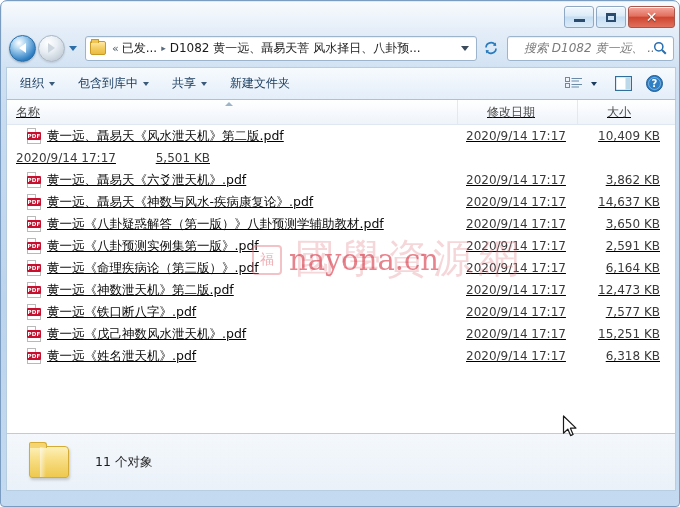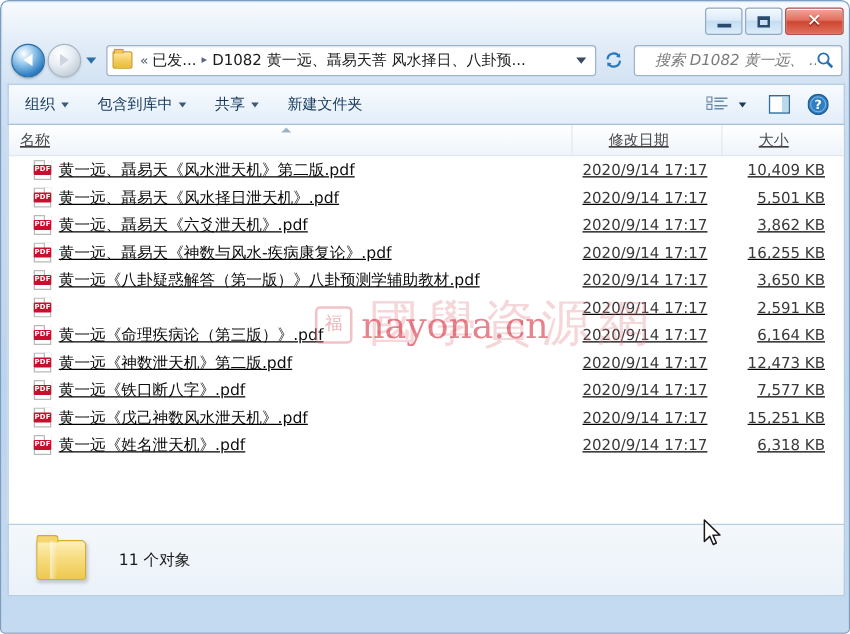--- a/index.html
+++ b/index.html
@@ -426,21 +426,21 @@
     border-radius: 4px;
     color: rgba(224, 110, 120, 0.55);
     font-size: 14px;
     line-height: 24px;
     text-align: center;
   }
 
   
   #statusbar {
     position: absolute;
-    left: 5px; top: 418px;
+    left: 5px; top: 432px;
     width: 670px; height: 58px;
     background: linear-gradient(to bottom, #f4f8fc 0%, #eaf1f8 100%);
     border: 1px solid #b6cde2;
     box-sizing: border-box;
     display: flex;
     align-items: center;
   }
   .status-folder {
     position: relative;
     width: 38px; height: 30px;
@@ -607,26 +607,20 @@
           <div class="cell-name">
             <span class="pdf-icon">
               <span class="pdf-badge">PDF</span>
             </span>
             <span class="fname">黄一远、聶易天《风水泄天机》第二版.pdf</span>
           </div>
           <div class="cell-date">2020/9/14 17:17</div>
           <div class="cell-size">10,409 KB</div>
         </div>
         <div class="row">
-          <div class="cell-name">
-            <span class="pdf-icon">
-              <span class="pdf-badge">PDF</span>
-            </span>
-            <span class="fname">黄一远、聶易天《风水择日泄天机》.pdf</span>
-          </div>
           <div class="cell-date">2020/9/14 17:17</div>
           <div class="cell-size">5,501 KB</div>
         </div>
         <div class="row">
           <div class="cell-name">
             <span class="pdf-icon">
               <span class="pdf-badge">PDF</span>
             </span>
             <span class="fname">黄一远、聶易天《六爻泄天机》.pdf</span>
           </div>
@@ -634,37 +628,38 @@
           <div class="cell-size">3,862 KB</div>
         </div>
         <div class="row">
           <div class="cell-name">
             <span class="pdf-icon">
               <span class="pdf-badge">PDF</span>
             </span>
             <span class="fname">黄一远、聶易天《神数与风水-疾病康复论》.pdf</span>
           </div>
           <div class="cell-date">2020/9/14 17:17</div>
-          <div class="cell-size">16,255 KB</div>
+          <div class="cell-size">14,637 KB</div>
         </div>
         <div class="row">
           <div class="cell-name">
             <span class="pdf-icon">
               <span class="pdf-badge">PDF</span>
             </span>
             <span class="fname">黄一远《八卦疑惑解答（第一版）》八卦预测学辅助教材.pdf</span>
           </div>
           <div class="cell-date">2020/9/14 17:17</div>
           <div class="cell-size">3,650 KB</div>
         </div>
         <div class="row">
           <div class="cell-name">
             <span class="pdf-icon">
               <span class="pdf-badge">PDF</span>
             </span>
+            <span class="fname">黄一远《八卦预测实例集第一版》.pdf</span>
           </div>
           <div class="cell-date">2020/9/14 17:17</div>
           <div class="cell-size">2,591 KB</div>
         </div>
         <div class="row">
           <div class="cell-name">
             <span class="pdf-icon">
               <span class="pdf-badge">PDF</span>
             </span>
             <span class="fname">黄一远《命理疾病论（第三版）》.pdf</span>

